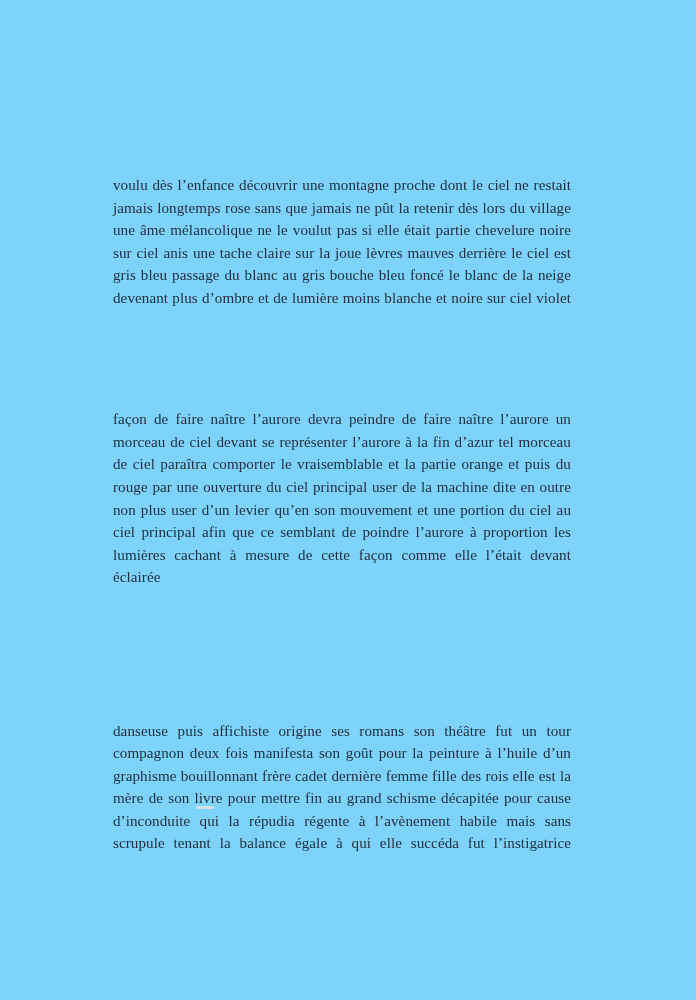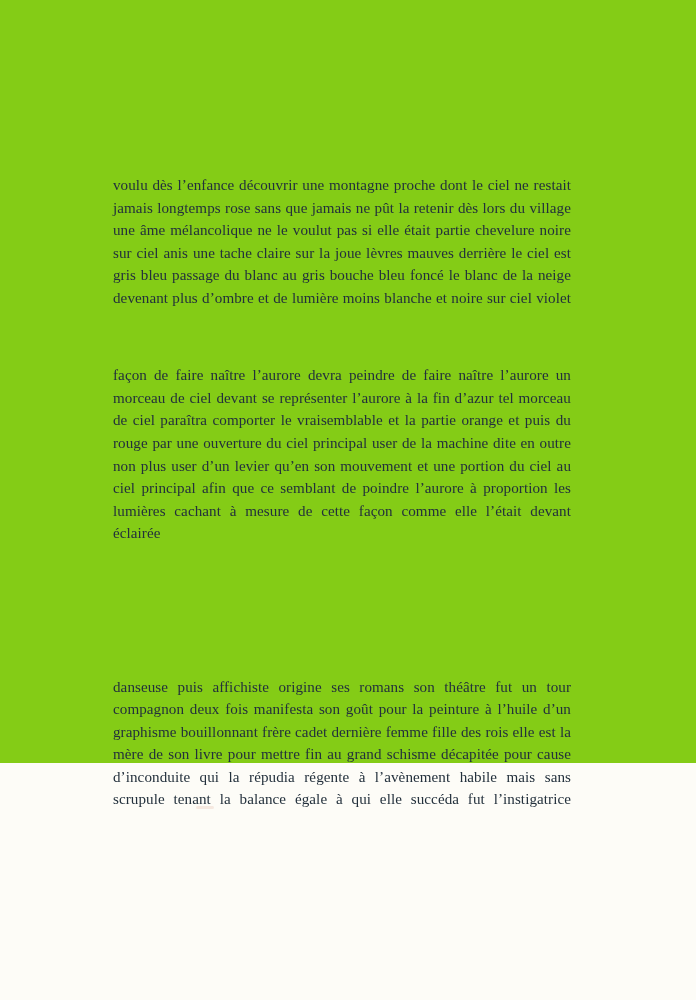--- a/index.html
+++ b/index.html
@@ -9,43 +9,43 @@
   body {
     width: 696px;
     height: 1000px;
     background: #fdfcf7;
     font-family: "Liberation Serif", "DejaVu Serif", serif;
     overflow: hidden;
   }
   .page {
     position: relative;
     width: 696px;
-    height: 763px;
-    background: #84cc16;
+    height: 1000px;
+    background: #7dd3fc;
     box-sizing: border-box;
   }
   .text-block {
     position: absolute;
     left: 113px;
     top: 174px;
     width: 458px;
   }
   .para {
     margin: 0;
     color: #23303c;
     font-size: 15.1px;
     line-height: 22.6px;
     text-align: justify;
     text-justify: inter-word;
     letter-spacing: 0.005em;
     word-spacing: 0.01em;
     -webkit-font-smoothing: antialiased;
   }
   .para + .para {
-    margin-top: 32px;
+    margin-top: 76px;
   }
   .para.gap-wide {
     margin-top: 108px;
   }
   
   .para:after {
     content: "";
     display: inline-block;
     width: 100%;
   }

